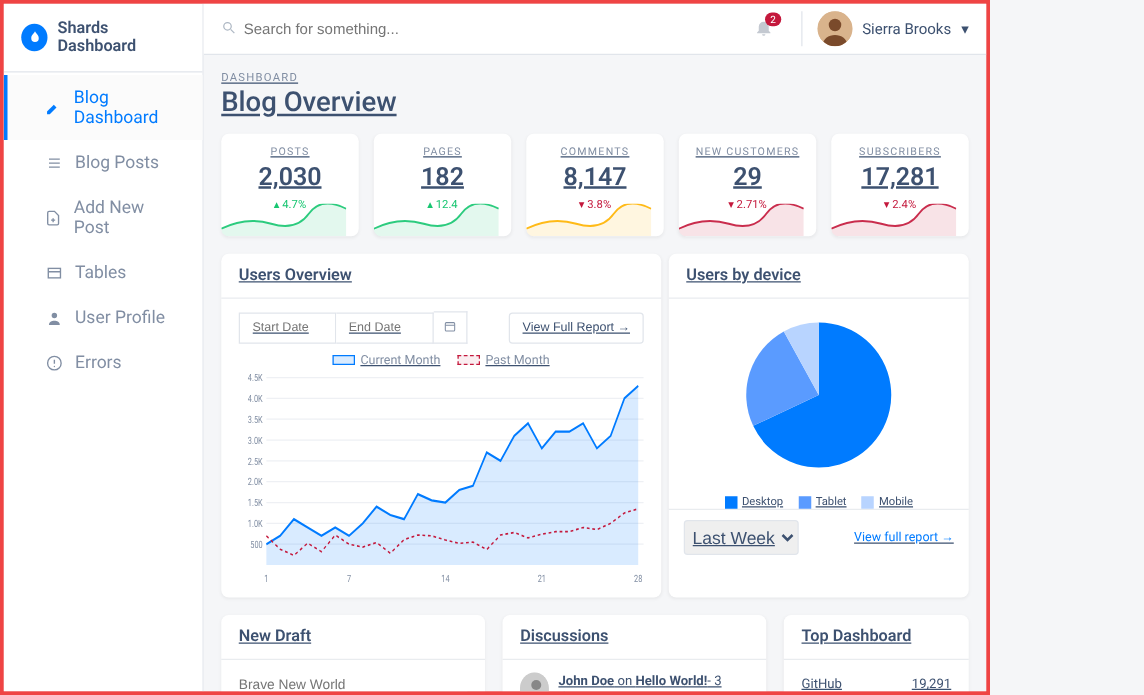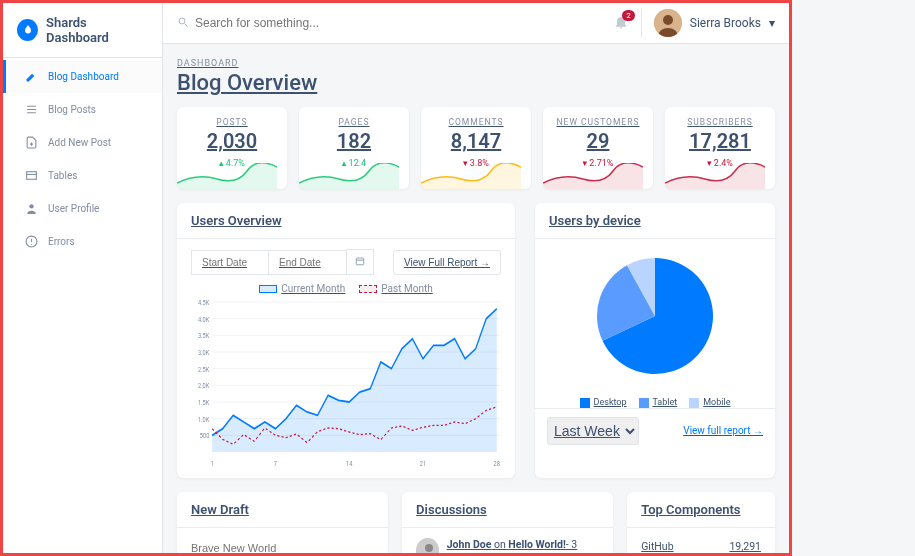--- a/index.html
+++ b/index.html
@@ -2,46 +2,46 @@
 <html><head>
 <meta charset="utf-8">
 <style>
 * { box-sizing: border-box; margin: 0; padding: 0; }
 body { font-family: -apple-system, BlinkMacSystemFont, "Segoe UI", Roboto, sans-serif; background: #f5f6f8; color: #3d5170; font-size: 12px; }
 .app { display: flex; width: 792px; height: 556px; overflow: hidden; border: 3px solid #ef4444; }
 .sidebar { width: 160px; background: #fff; border-right: 1px solid #e1e5eb; display: flex; flex-direction: column; }
 .brand { display: flex; align-items: center; gap: 8px; padding: 12px 14px; border-bottom: 1px solid #e1e5eb; font-weight: 600; font-size: 13px; color: #3d5170; }
 .brand-logo { width: 22px; height: 22px; background: #007bff; border-radius: 50%; display: flex; align-items: center; justify-content: center; }
 .nav { padding-top: 2px; }
-.nav-item { display: flex; align-items: center; gap: 10px; padding: 10px 18px; color: #818ea3; font-size: 10px; cursor: pointer; border-left: 3px solid transparent; }
+.nav-item { display: flex; align-items: center; gap: 10px; padding: 10px 30px; color: #818ea3; font-size: 14px; cursor: pointer; border-left: 3px solid transparent; }
 .nav-item.active { color: #007bff; border-left-color: #007bff; background: #fbfbfb; }
 .nav-icon { width: 14px; display: inline-flex; justify-content: center; }
 
 .main { flex: 1; display: flex; flex-direction: column; background: #f5f6f8; }
-.topbar { height: 44px; background: #fff; border-bottom: 1px solid #e1e5eb; display: flex; align-items: center; padding: 0 14px; gap: 12px; }
+.topbar { height: 44px; background: #fff; border-bottom: 1px solid #e1e5eb; display: flex; align-items: center; padding: 0 14px; gap: 22px; }
 .search { flex: 1; display: flex; align-items: center; gap: 6px; color: #aeb8c4; }
 .search input { border: none; outline: none; font-size: 12px; color: #3d5170; flex: 1; background: transparent; }
 .bell { position: relative; color: #c4c9d1; }
 .badge { position: absolute; top: -4px; right: -6px; background: #c4183c; color: #fff; font-size: 8px; border-radius: 8px; padding: 1px 4px; }
 .user { display: flex; align-items: center; gap: 8px; font-size: 12px; color: #3d5170; border-left: 1px solid #e1e5eb; padding-left: 12px; cursor: pointer; }
 .avatar { width: 28px; height: 28px; border-radius: 50%; background: #d9b38c; overflow: hidden; }
 
 .content { padding: 14px; overflow: hidden; text-decoration: underline; }
 .breadcrumb { font-size: 9px; letter-spacing: 1px; color: #818ea3; text-transform: uppercase; }
 .page-title { font-size: 22px; font-weight: 500; color: #3d5170; margin: 2px 0 12px; }
 
 .stats { display: flex; gap: 12px; margin-bottom: 14px; }
 .stat { flex: 1; background: #fff; border-radius: 6px; box-shadow: 0 1px 3px rgba(0,0,0,.06); padding: 10px 12px 0; text-align: center; position: relative; overflow: hidden; height: 82px; }
 .stat-label { font-size: 8.5px; letter-spacing: 1px; color: #818ea3; text-transform: uppercase; }
 .stat-value { font-size: 20px; font-weight: 600; color: #3d5170; margin: 2px 0; }
 .stat-change { font-size: 9px; display: inline-flex; align-items: center; gap: 2px; }
 .up { color: #17c671; } .down { color: #c4183c; }
 .spark { position: absolute; bottom: 0; left: 0; right: 0; height: 26px; }
 
-.row { display: flex; gap: 20px; }
+.row { display: flex; gap: 6px; }
 .card { background: #fff; border-radius: 6px; box-shadow: 0 1px 3px rgba(0,0,0,.06); }
 .card-header { padding: 10px 14px; border-bottom: 1px solid #e9ecef; font-size: 13px; font-weight: 600; color: #3d5170; }
 .card-body { padding: 10px 14px; }
 
 .users-overview { flex: 1.7; }
 .uo-controls { display: flex; align-items: center; gap: 0; margin-bottom: 8px; }
 .uo-input { border: 1px solid #e1e5eb; font-size: 10px; color: #818ea3; padding: 6px 10px; background: #fff; width: 78px; }
 .uo-input + .uo-input { border-left: none; }
 .uo-cal { border: 1px solid #e1e5eb; border-left: none; padding: 5px 8px; color: #818ea3; }
 .uo-btn { margin-left: auto; border: 1px solid #e1e5eb; background: #fff; font-size: 10px; padding: 6px 10px; border-radius: 3px; color: #3d5170; cursor: pointer; }
@@ -273,21 +273,21 @@
                 <span class="avatar"><svg width="26" height="26" viewBox="0 0 26 26">
                     <circle cx="13" cy="13" r="13" fill="#ccc"></circle>
                     <circle cx="13" cy="10" r="4" fill="#888"></circle>
                     <path fill="#888" d="M4 26c0-5 4-8 9-8s9 3 9 8z"></path>
                   </svg></span>
                 <span><b>John Doe</b> on <b>Hello World!</b>- 3 days ago</span>
               </div>
             </div>
         </div>
         <div class="card" style="flex:.7">
-          <div class="card-header">Top Components</div>
+          <div class="card-header">Top Dashboard</div>
           <div class="card-body" id="refs">
               <div class="ref-row">
                 <span>GitHub</span>
                 <span>19,291</span>
               </div>
             </div>
         </div>
       </div>
     </div>
   </main>

